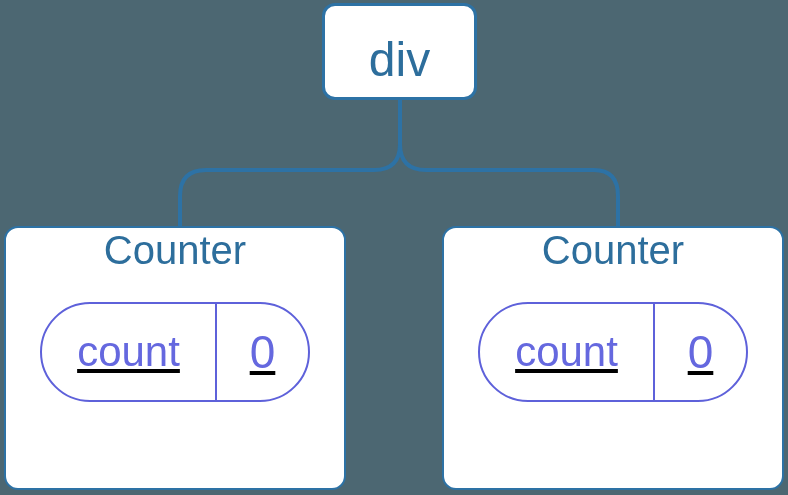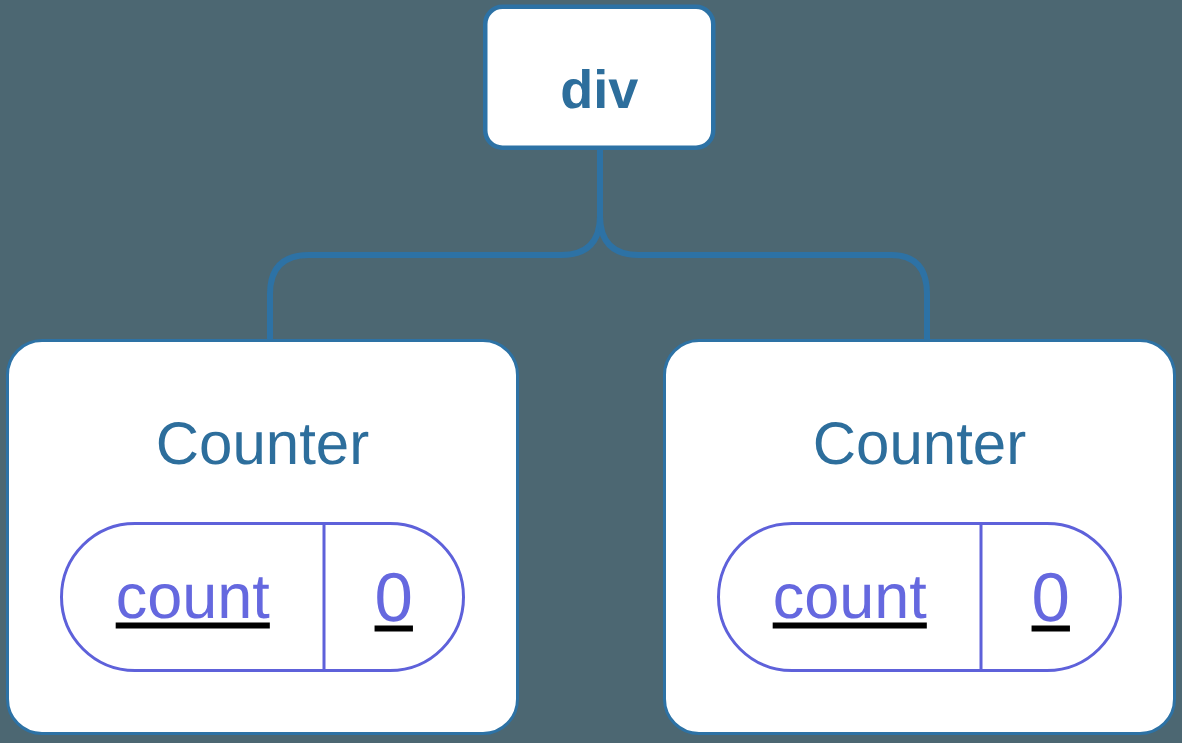--- a/index.html
+++ b/index.html
@@ -33,37 +33,36 @@
     background: var(--card-bg, #FFFFFF);
     border: 3px solid var(--line, #2D72A5);
     border-radius: 13px;
     box-sizing: border-box;
     display: flex;
     align-items: center;
     justify-content: center;
   }
   .node-root-label {
     color: var(--blue-text, #2D6E9C);
-    font-size: 36px;
-    font-weight: 700;
+    font-size: 48px;
+    font-weight: 400;
     line-height: 1;
     margin-top: 17px;
   }
   .card {
     position: absolute;
     top: 226px;
     width: 342px; height: 264px;
     background: var(--card-bg, #FFFFFF);
     border: 2px solid var(--line, #2D72A5);
-    border-radius: 24px;
+    border-radius: 14px;
     box-sizing: border-box;
     display: flex;
     flex-direction: column;
     align-items: center;
-    padding-top: 46px;
   }
   .card-left  { left: 4px; }
   .card-right { left: 442px; }
   .card-title {
     color: var(--blue-text, #2D6E9C);
     font-size: 40px;
     font-weight: 500;
     line-height: 44px;
   }
   .pill {

